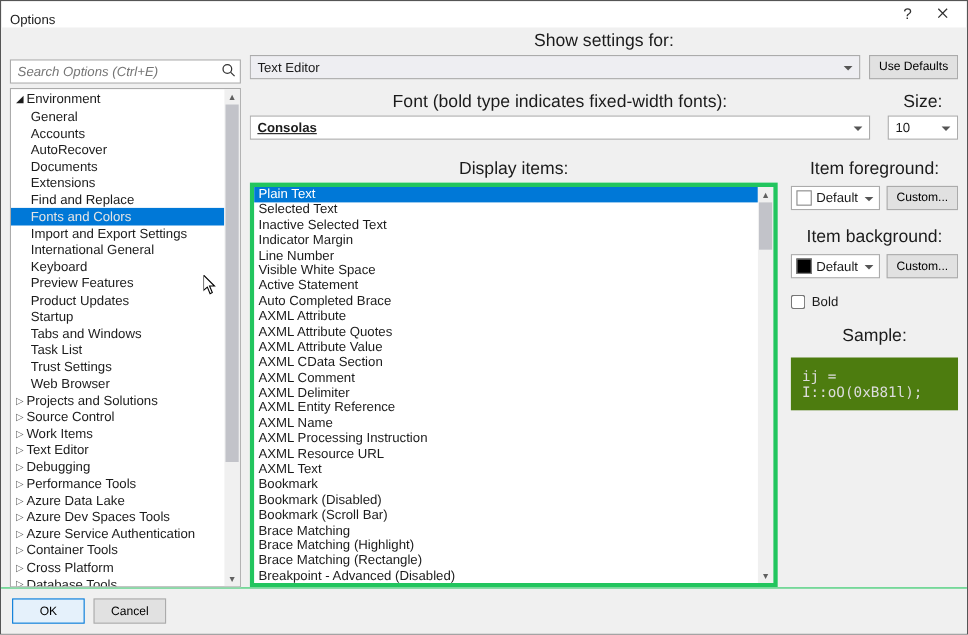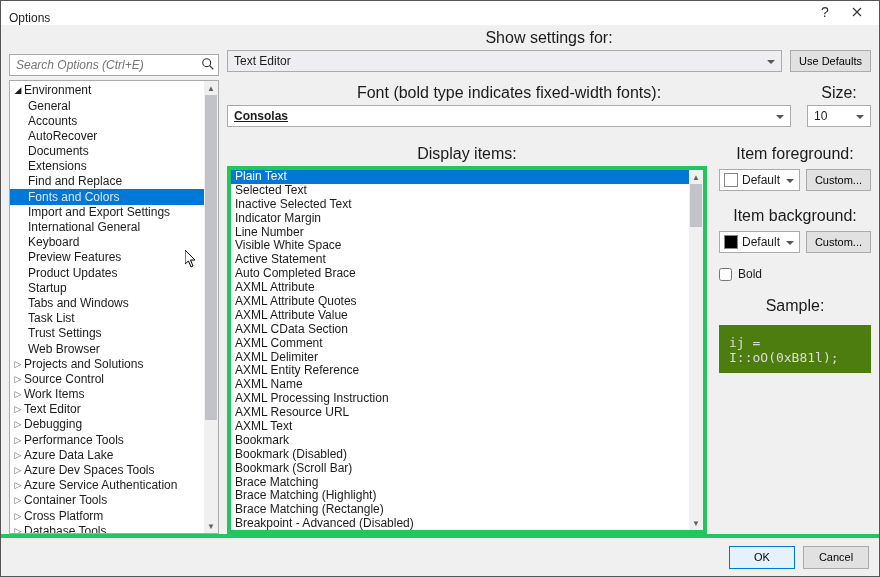--- a/index.html
+++ b/index.html
@@ -49,21 +49,21 @@
   .color-col { width: 152px; display: flex; flex-direction: column; gap: 6px; }
   .clr-row { display: flex; gap: 6px; align-items:center;}
   .clr-combo { flex:1; height:22px; border:1px solid #ababab; background:#fff; display:flex; align-items:center; padding:0 4px 0 4px; font-size:12px; position:relative;}
   .clr-combo::after { content:""; position:absolute; right:5px; top:9px; border-left:4px solid transparent;border-right:4px solid transparent;border-top:4px solid #555; }
   .clr-swatch { width:14px; height:14px; border:1px solid #888; margin-right:4px; flex:none;}
   .checkbox-row { display:flex; align-items:flex-end; gap:6px; margin-top:8px;}
   .checkbox-row input { width:13px; height:13px; }
   .sample-label { margin-top:10px; }
   .sample-box { margin-top:4px; background:#4d7c0f; color:#dcdcdc; font-family: Consolas, monospace; font-size:13px; padding:10px 10px; height:48px; display:flex; align-items:flex-start; }
   
-  .footer { height: 42px; border-top: 4px solid #22c55e; display: flex; align-items: center; justify-content: flex-end; gap: 8px; padding: 16px 10px; background:#f0f0f0;}
+  .footer { height: 42px; border-top: 1px solid #22c55e; display: flex; align-items: center; justify-content: flex-start; gap: 8px; padding: 16px 10px; background:#f0f0f0;}
   .footer .btn { min-width: 66px; height:23px;}
   .bold { font-weight: bold; text-decoration: underline; }
   .cursor-arrow { position:absolute; left:184px; top:249px; pointer-events:none; }
 </style>
 </head>
 <body>
 
 <div class="window">
 
   <div class="titlebar">

